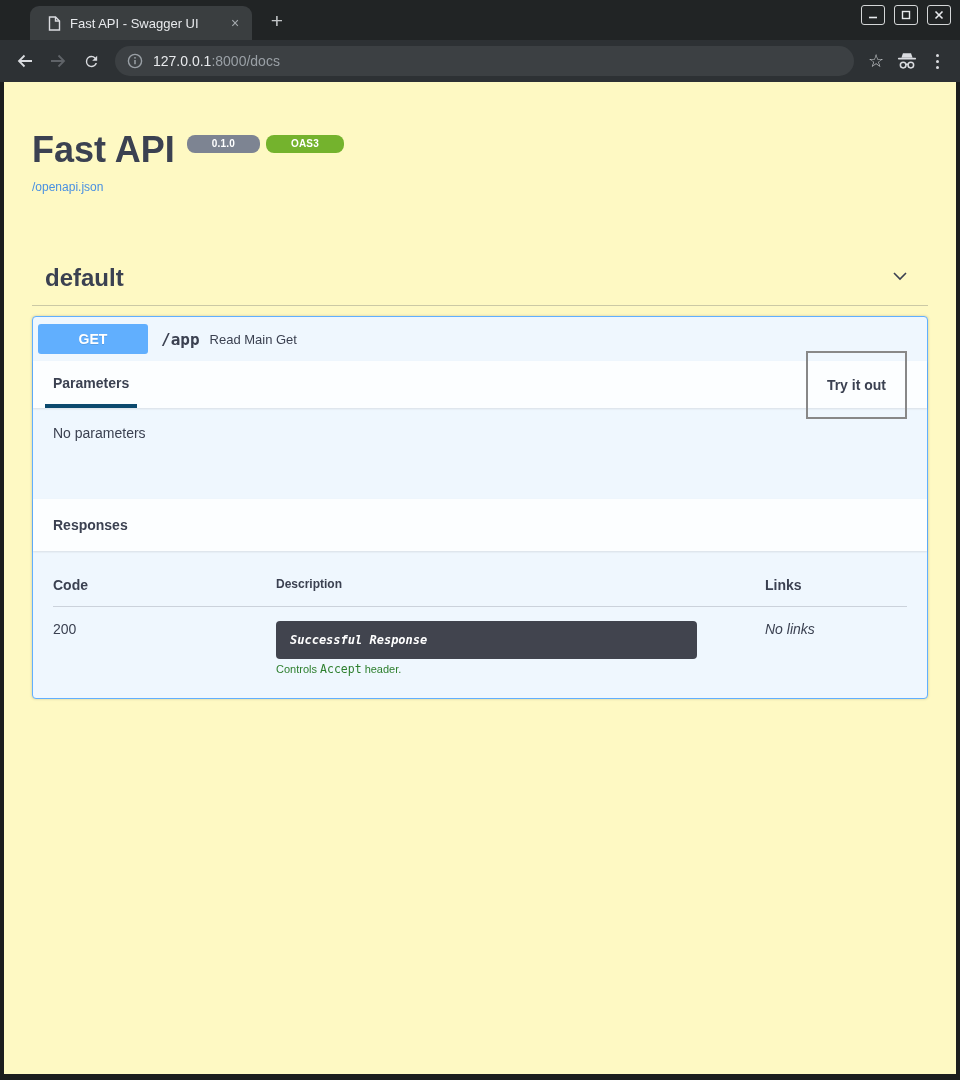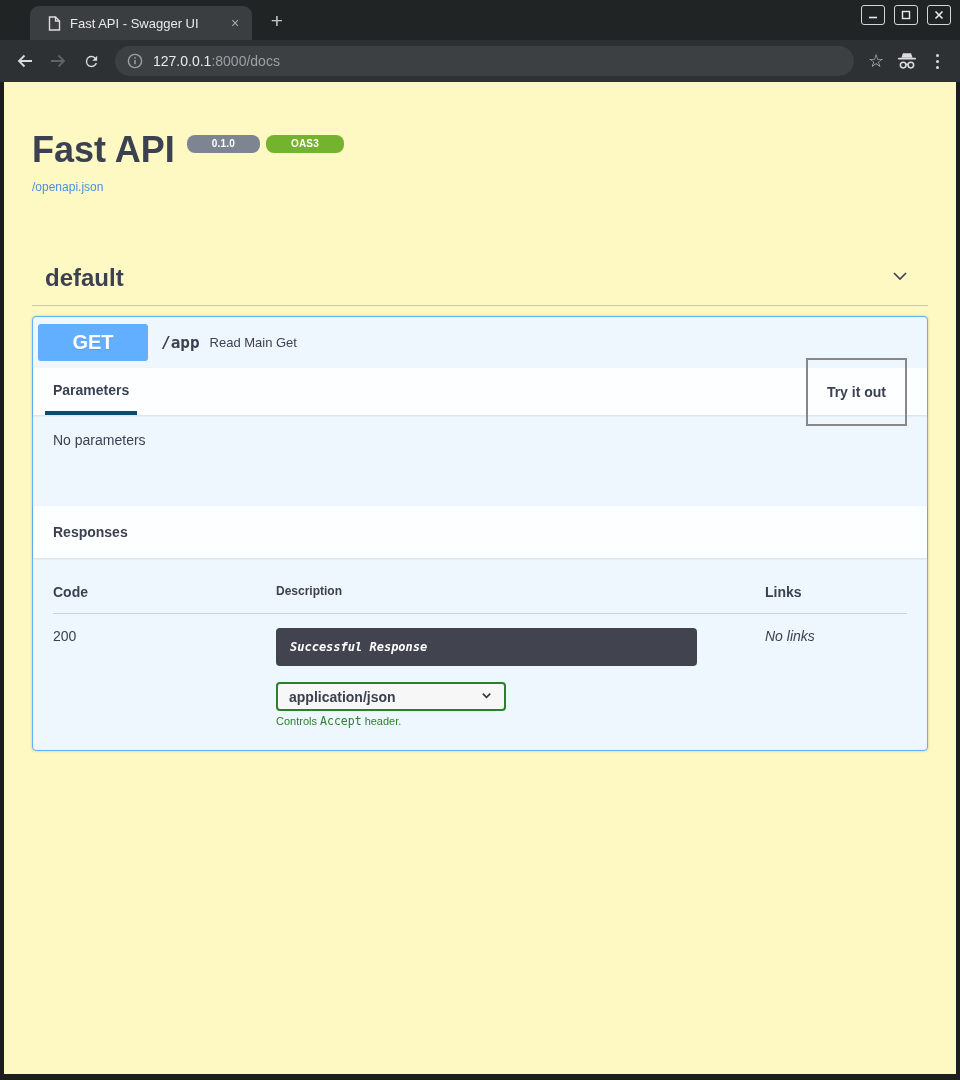--- a/index.html
+++ b/index.html
@@ -91,21 +91,21 @@
   .opblock {
     margin-top: 10px;
     border: 1px solid #61affe; border-radius: 4px;
     background: #eff7fe;
     box-shadow: 0 0 3px rgba(0,0,0,.19);
   }
   .opblock-summary { display: flex; align-items: center; padding: 7px 5px; }
   .method-badge {
     width: 110px; padding: 7px 0; text-align: center;
     background: #61affe; color: #fff;
-    font-size: 20px; font-weight: bold; border-radius: 3px;
+    font-size: 14px; font-weight: bold; border-radius: 3px;
     text-shadow: 0 1px 0 rgba(0,0,0,.1);
   }
   .op-path { font-size: 16px; font-weight: bold; color: #3b4151; margin: 0 10px 0 13px; }
   .op-desc { font-size: 13px; color: #3b4151; }
 
   .sec-header {
     height: 47px; background: rgba(255,255,255,.8);
     box-shadow: 0 1px 2px rgba(0,0,0,.1);
     display: flex; align-items: center; justify-content: space-between;
     padding: 0 20px 0 0; position: relative;
@@ -283,28 +283,20 @@
         <div class="responses-body">
           <div class="resp-grid head">
             <span class="col-code-h">Code</span>
             <span class="col-desc-h">Description</span>
             <span class="col-links-h">Links</span>
           </div>
           <div class="resp-grid row">
             <span class="resp-code">200</span>
             <div>
               <div class="resp-desc-box mono">Successful Response</div>
-              <div class="media-select">
-                <span class="media-select-label">application/json</span>
-                <span>
-                  <svg width="13" height="13" viewBox="0 0 14 14">
-                      <path d="M3 5l4 4 4-4" fill="none" stroke="#33383f" stroke-width="1.8"></path>
-                    </svg>
-                </span>
-              </div>
               <div class="accept-note"><span>Controls </span><span class="mono">Accept</span><span> header.</span></div>
             </div>
             <span class="resp-links">No links</span>
           </div>
         </div>
 
       </div>
     </div>
 
   </div>

